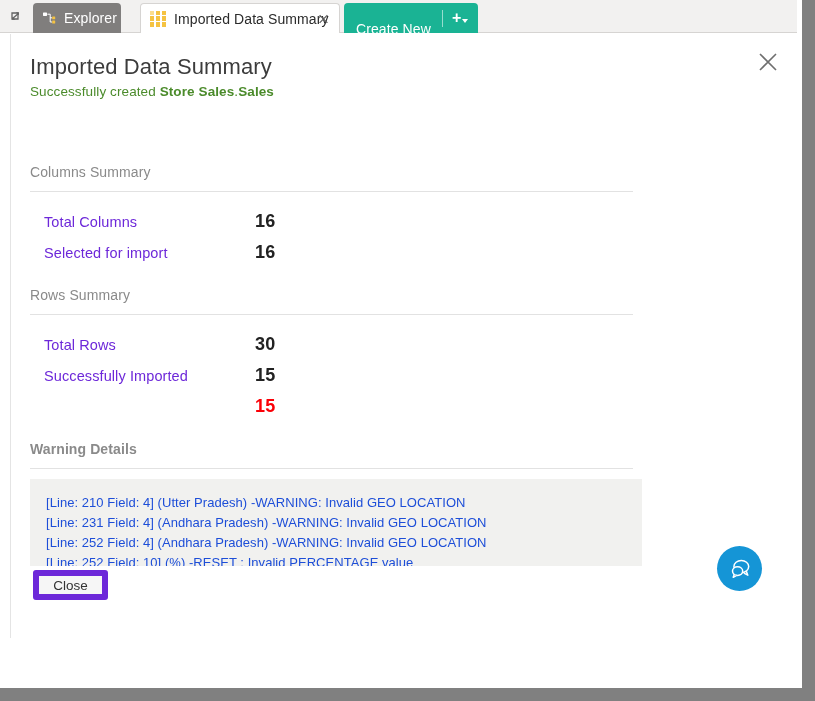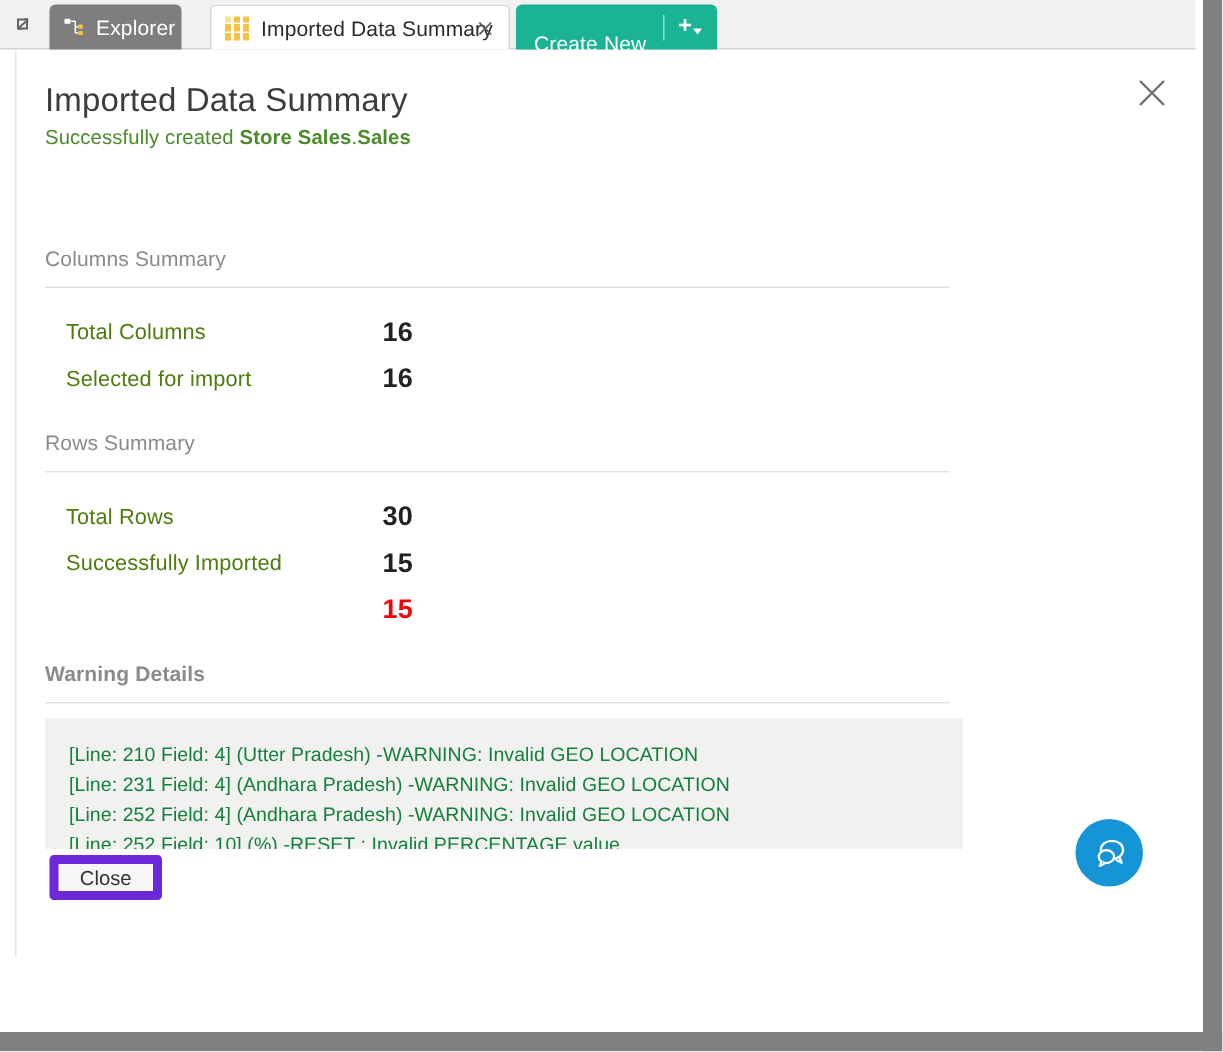--- a/index.html
+++ b/index.html
@@ -218,21 +218,21 @@
   .row {
     position: relative;
     height: 31px;
     display: flex;
     align-items: center;
   }
   .row-label {
     position: absolute;
     left: 14px;
     font-size: 14.5px;
-    color: #4d7c0f;
+    color: #6d28d9;
     letter-spacing: .1px;
   }
   .row-value {
     position: absolute;
     left: 225px;
     font-size: 18px;
     font-weight: bold;
     color: #222222;
     letter-spacing: .2px;
   }
@@ -243,21 +243,21 @@
     left: 20px; top: 445px;
     width: 612px;
     height: 87px;
     background: #f1f1ef;
     overflow: hidden;
     box-sizing: border-box;
     padding: 14px 0 0 16px;
   }
   .warn-line {
     font-size: 13px;
-    color: #15803d;
+    color: #1d4ed8;
     line-height: 20px;
     white-space: nowrap;
     letter-spacing: .05px;
   }
 
   .close-btn {
     position: absolute;
     left: 23px; top: 536px;
     width: 75px; height: 30px;
     background: #f6f6f6;

